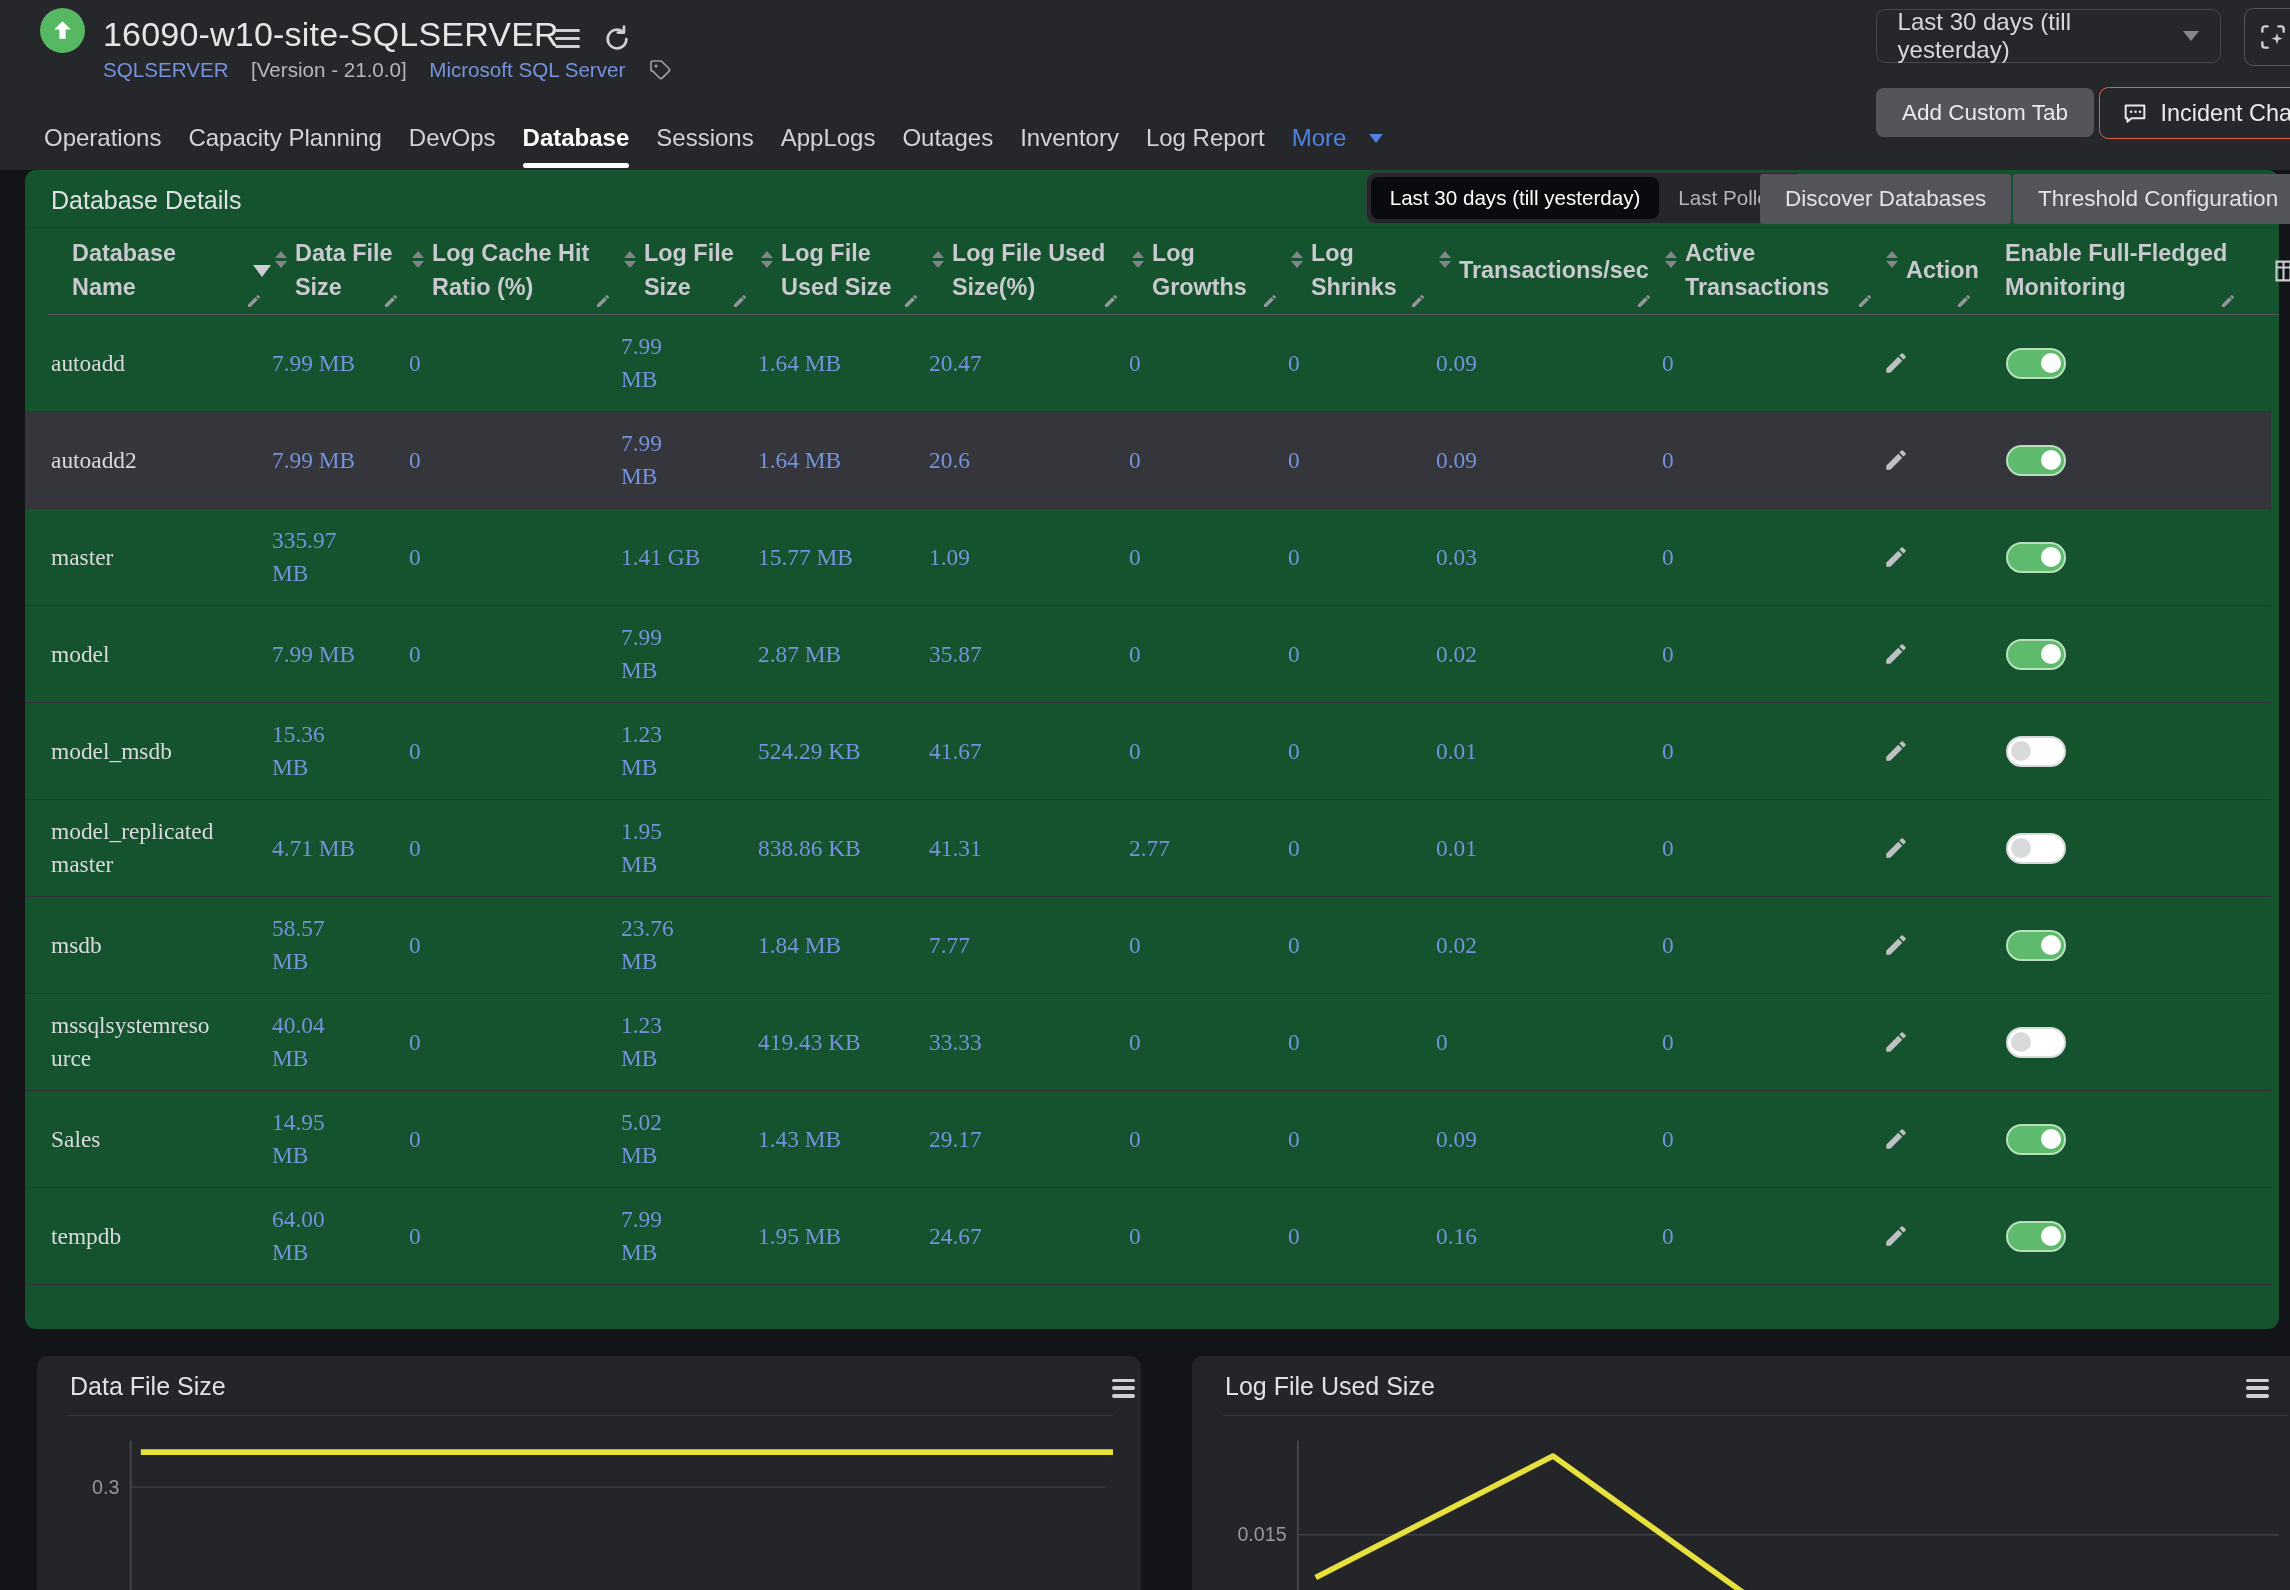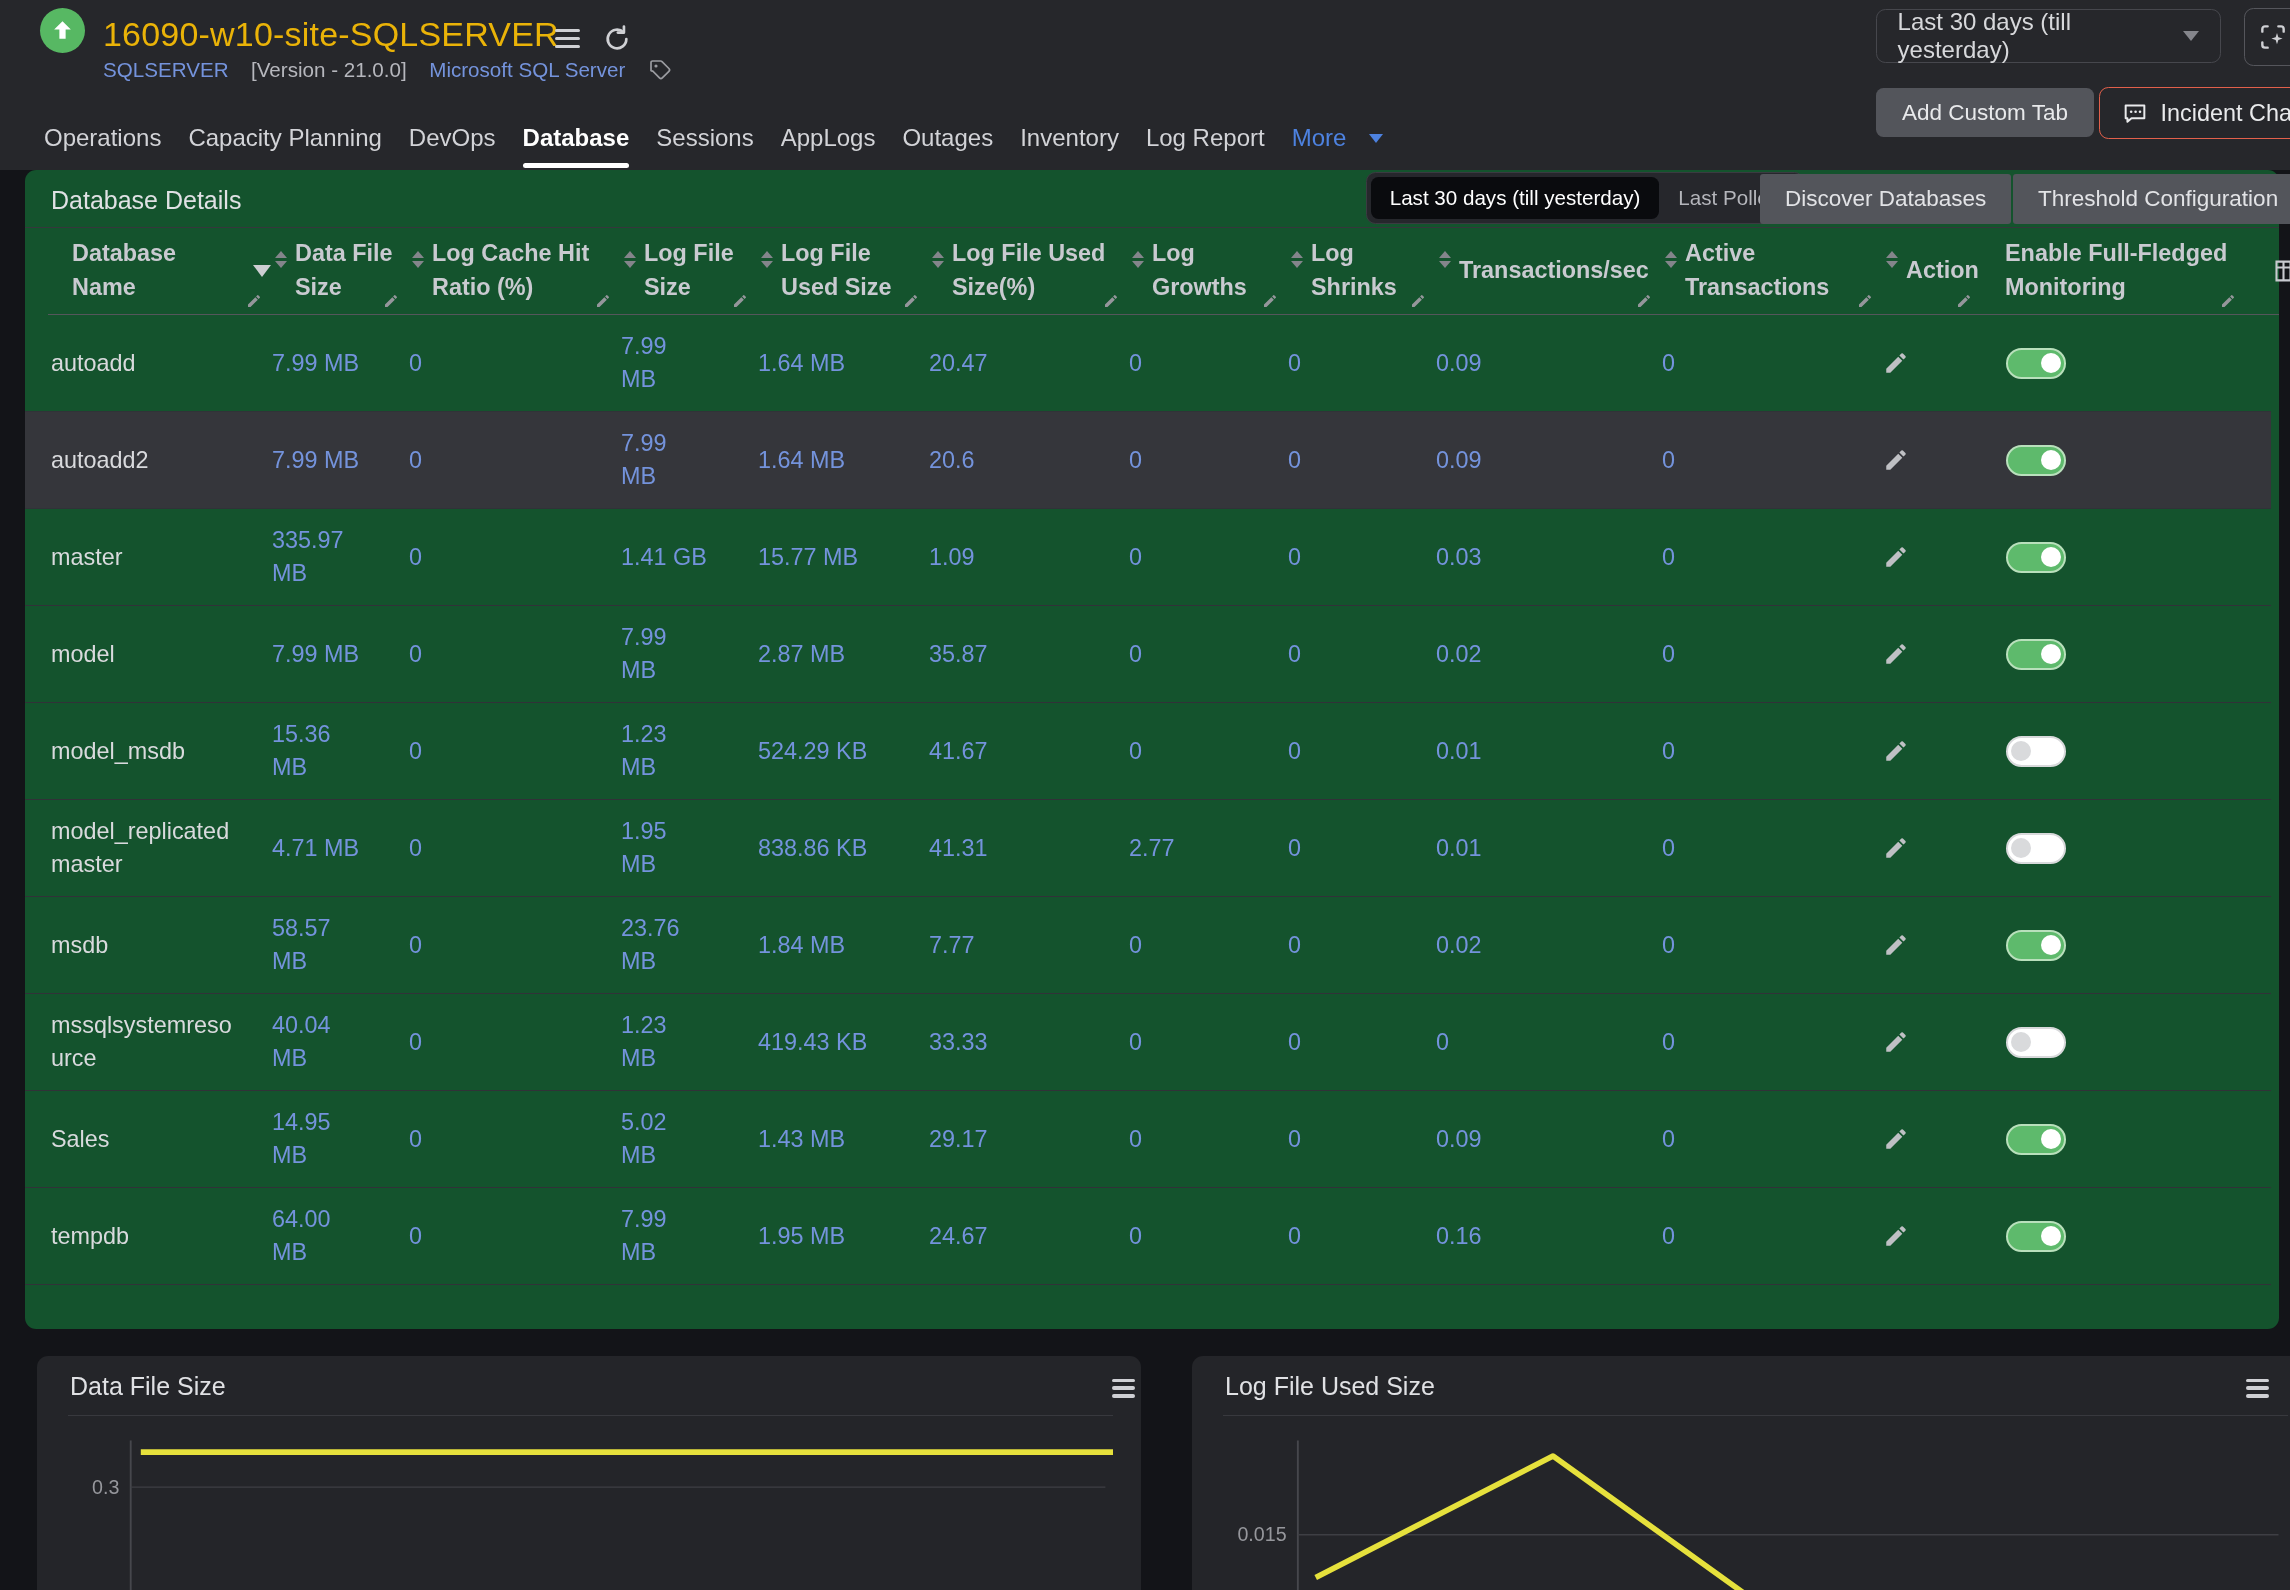--- a/index.html
+++ b/index.html
@@ -8,21 +8,21 @@
     position:relative; overflow:hidden;
     background:#131418;
     font-family:"Liberation Sans","DejaVu Sans",sans-serif;
     color:#d9dadd;
     -webkit-font-smoothing:antialiased;
   }
   
   .topbar { position:absolute; left:0; top:0; width:2291px; height:170px; background:#26272b; }
   .avatar { position:absolute; left:40px; top:7.5px; width:45px; height:45px; border-radius:50%;
     background:#57b863; display:flex; align-items:center; justify-content:center; }
-  .monitor-title { position:absolute; left:103px; top:15px; font-size:34px; font-weight:500; color:#eab308; letter-spacing:0.2px; }
+  .monitor-title { position:absolute; left:103px; top:15px; font-size:34px; font-weight:500; color:#e5e5e5; letter-spacing:0.2px; }
   .title-menu { position:absolute; left:555px; top:29px; display:flex; flex-direction:column; gap:4.7px; cursor:pointer; }
   .title-menu i { width:25px; height:3.3px; background:#cfd0d4; border-radius:1.9px; }
   .refresh { position:absolute; left:601px; top:22.5px; width:32px; height:32px; color:#cfd0d4; }
   .subrow { position:absolute; left:103px; top:58px; display:flex; align-items:center; gap:22.5px; font-size:20.6px; }
   .link { color:#7493dc; cursor:pointer; }
   .version { color:#b6b7bd; }
   .tag-icon { width:24px; height:24px; color:#9b9ca1; }
   .range-select { position:absolute; left:1876px; top:9.4px; width:345px; height:54px; border:1.9px solid #46474d;
     border-radius:9.4px; display:flex; align-items:center; padding:0 20.6px; font-size:24px; color:#d7d8db; cursor:pointer; }
   .range-select .caret { margin-left:auto; border-left:8.4px solid transparent; border-right:8.4px solid transparent; border-top:10.3px solid #85868c; }
@@ -54,21 +54,21 @@
   .grid { display:grid; grid-template-columns:223px 137px 212px 137px 171px 200px 159px 148px 226px 221px 99px 264px 1fr; }
   .thead { position:absolute; left:0; right:0; top:58px; height:87px; border-bottom:0.9px solid #55565b;margin-left:23px; }
   .hcell { position:relative; display:flex; align-items:center; padding-left:24px; }
   .hcell .hlabel { font-size:23.4px; font-weight:700; color:#c9cad0; line-height:1.45; white-space:pre-line; }
   .sort-arrows { position:absolute; left:3.7px; top:22.5px; display:flex; flex-direction:column; gap:3.7px; cursor:pointer; }
   .sort-arrows .up   { border-left:6.6px solid transparent; border-right:6.6px solid transparent; border-bottom:7.5px solid #84858b; }
   .sort-arrows .down { border-left:6.6px solid transparent; border-right:6.6px solid transparent; border-top:7.5px solid #84858b; }
   .sorted-caret { display:inline-block; margin-left:11.2px; border-left:9.4px solid transparent; border-right:9.4px solid transparent; border-top:12px solid #cdced2; }
   .mini-pencil { position:absolute; right:9.4px; bottom:4.7px; width:16px; height:16px; color:#95969b; cursor:pointer; }
   .col-chooser { width:28px; height:28px; color:#c9cad0; cursor:pointer; margin-left:3.7px; }
-  .tbody { position:absolute; left:0; right:8px; top:145px; }
+  .tbody { position:absolute; left:0; right:8px; top:145px;font-family:Liberation Serif, serif; }
   .trow { height:97px; border-bottom:0.9px solid #313238; }
   .trow.alt { background:#35363b; }
   .cell { display:flex; align-items:center; padding-left:24px; font-size:23.4px; }
   .cell span { white-space:pre-line; line-height:1.4; }
   .name-cell { color:#d9dadd; padding-left:26px; }
   .val-cell { color:#7493dc; cursor:pointer; }
   .action-pencil { width:26px; height:26px; color:#bfc0c4; cursor:pointer; }
   .toggle { width:60px; height:31px; border-radius:16px; border:2.8px solid #b9e0bc; background:#5eba6c;
     display:inline-flex; align-items:center; justify-content:flex-end; padding:0 2.8px; cursor:pointer; margin-left:24px; }
   .toggle .knob { width:20.6px; height:20.6px; border-radius:50%; background:#ffffff; }

